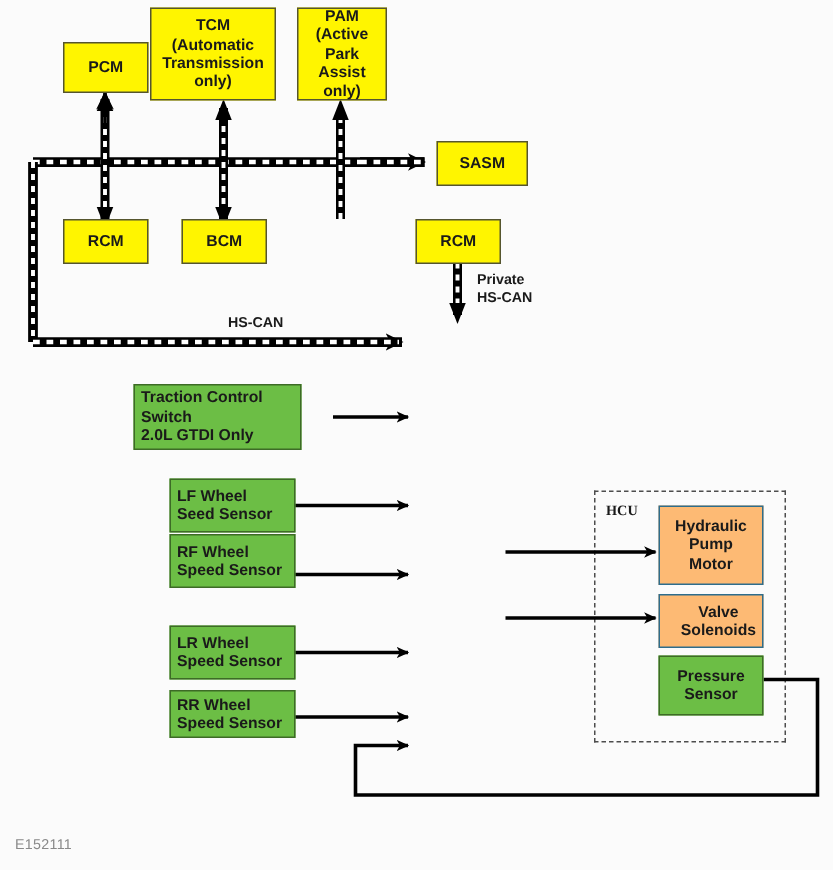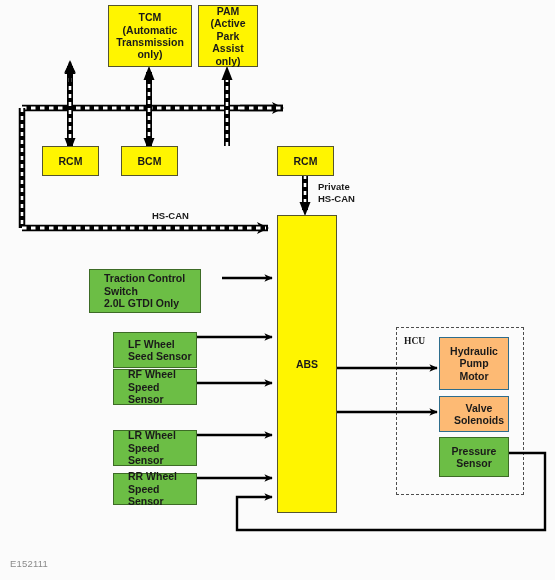--- a/index.html
+++ b/index.html
@@ -11,21 +11,21 @@
   
   .node{position:absolute;box-sizing:border-box;
         border:1.5px solid #4a4a33;
         display:flex;align-items:center;justify-content:center;
         text-align:center;line-height:1.18;
         font-size:10.5px;font-weight:bold;color:#1a1a1a;
         padding:2px 3px;z-index:6;}
   .yellow{background:#fff500;border-color:#55552e;}
   .green {background:#6cbe45;border-color:#3d6b26;}
   .blue  {background:#fdba74;border-color:#2e6d8c;}
-  .node.left-text{justify-content:flex-start;text-align:left;padding-left:14px;margin-top:13px;}
+  .node.left-text{justify-content:flex-start;text-align:left;padding-left:4px;}
 
   
   .hcu-box{position:absolute;box-sizing:border-box;
            border:1.6px dashed #4d4d4d;background:transparent;z-index:2;}
   .hcu-label{position:absolute;font-size:9.5px;font-weight:bold;color:#1a1a1a;z-index:3;font-family:Liberation Serif, serif;}
 
   
   .txt{position:absolute;font-size:9.5px;font-weight:bold;color:#1a1a1a;
        line-height:1.25;white-space:pre;z-index:7;}
   .figid{position:absolute;font-size:9.5px;font-weight:normal;color:#8a8a8a;
@@ -96,52 +96,55 @@
 
     <path class="solid" d="M337,368 L437,368" marker-end="url(#ah)"></path>
     <path class="solid" d="M337,412 L437,412" marker-end="url(#ah)"></path>
 
     <path class="solid" d="M509,453 L545,453 L545,530 L237,530 L237,497 L272,497" marker-end="url(#ah)"></path>
   </svg>
 
   <div class="hcu-box" style="left:396px;top:327px;width:128px;height:168px;"></div>
   <div class="hcu-label" style="left:404px;top:336px;">HCU</div>
 
+  <div class="node yellow" style="left:42px;top:28px;width:57px;height:34px;">
+    <span>PCM</span>
+  </div>
 
-  <div class="node yellow" style="left:108px;top:5px;width:84px;height:62px;white-space:pre-line;">
+  <div class="node yellow" style="left:100px;top:5px;width:84px;height:62px;white-space:pre-line;">
     <span>TCM
 (Automatic
 Transmission
 only)</span>
   </div>
 
   <div class="node yellow" style="left:198px;top:5px;width:60px;height:62px;white-space:pre-line;">
     <span>PAM
 (Active
 Park Assist
 only)</span>
   </div>
 
+  <div class="node yellow" style="left:291px;top:94px;width:61px;height:30px;">
+    <span>SASM</span>
+  </div>
 
   <div class="node yellow" style="left:42px;top:146px;width:57px;height:30px;">
     <span>RCM</span>
   </div>
 
   <div class="node yellow" style="left:121px;top:146px;width:57px;height:30px;">
     <span>BCM</span>
   </div>
 
 
   <div class="node yellow" style="left:277px;top:146px;width:57px;height:30px;">
     <span>RCM</span>
   </div>
 
-  <div class="node yellow" style="left:277px;top:215px;width:60px;height:298px;">
-    <span>ABS</span>
-  </div>
 
   <div class="node green left-text" style="left:89px;top:256px;width:112px;height:44px;white-space:pre-line;">
     <span>Traction Control
 Switch
 2.0L GTDI Only</span>
   </div>
 
   <div class="node green left-text" style="left:113px;top:319px;width:84px;height:36px;white-space:pre-line;">
     <span>LF Wheel
 Seed Sensor</span>

